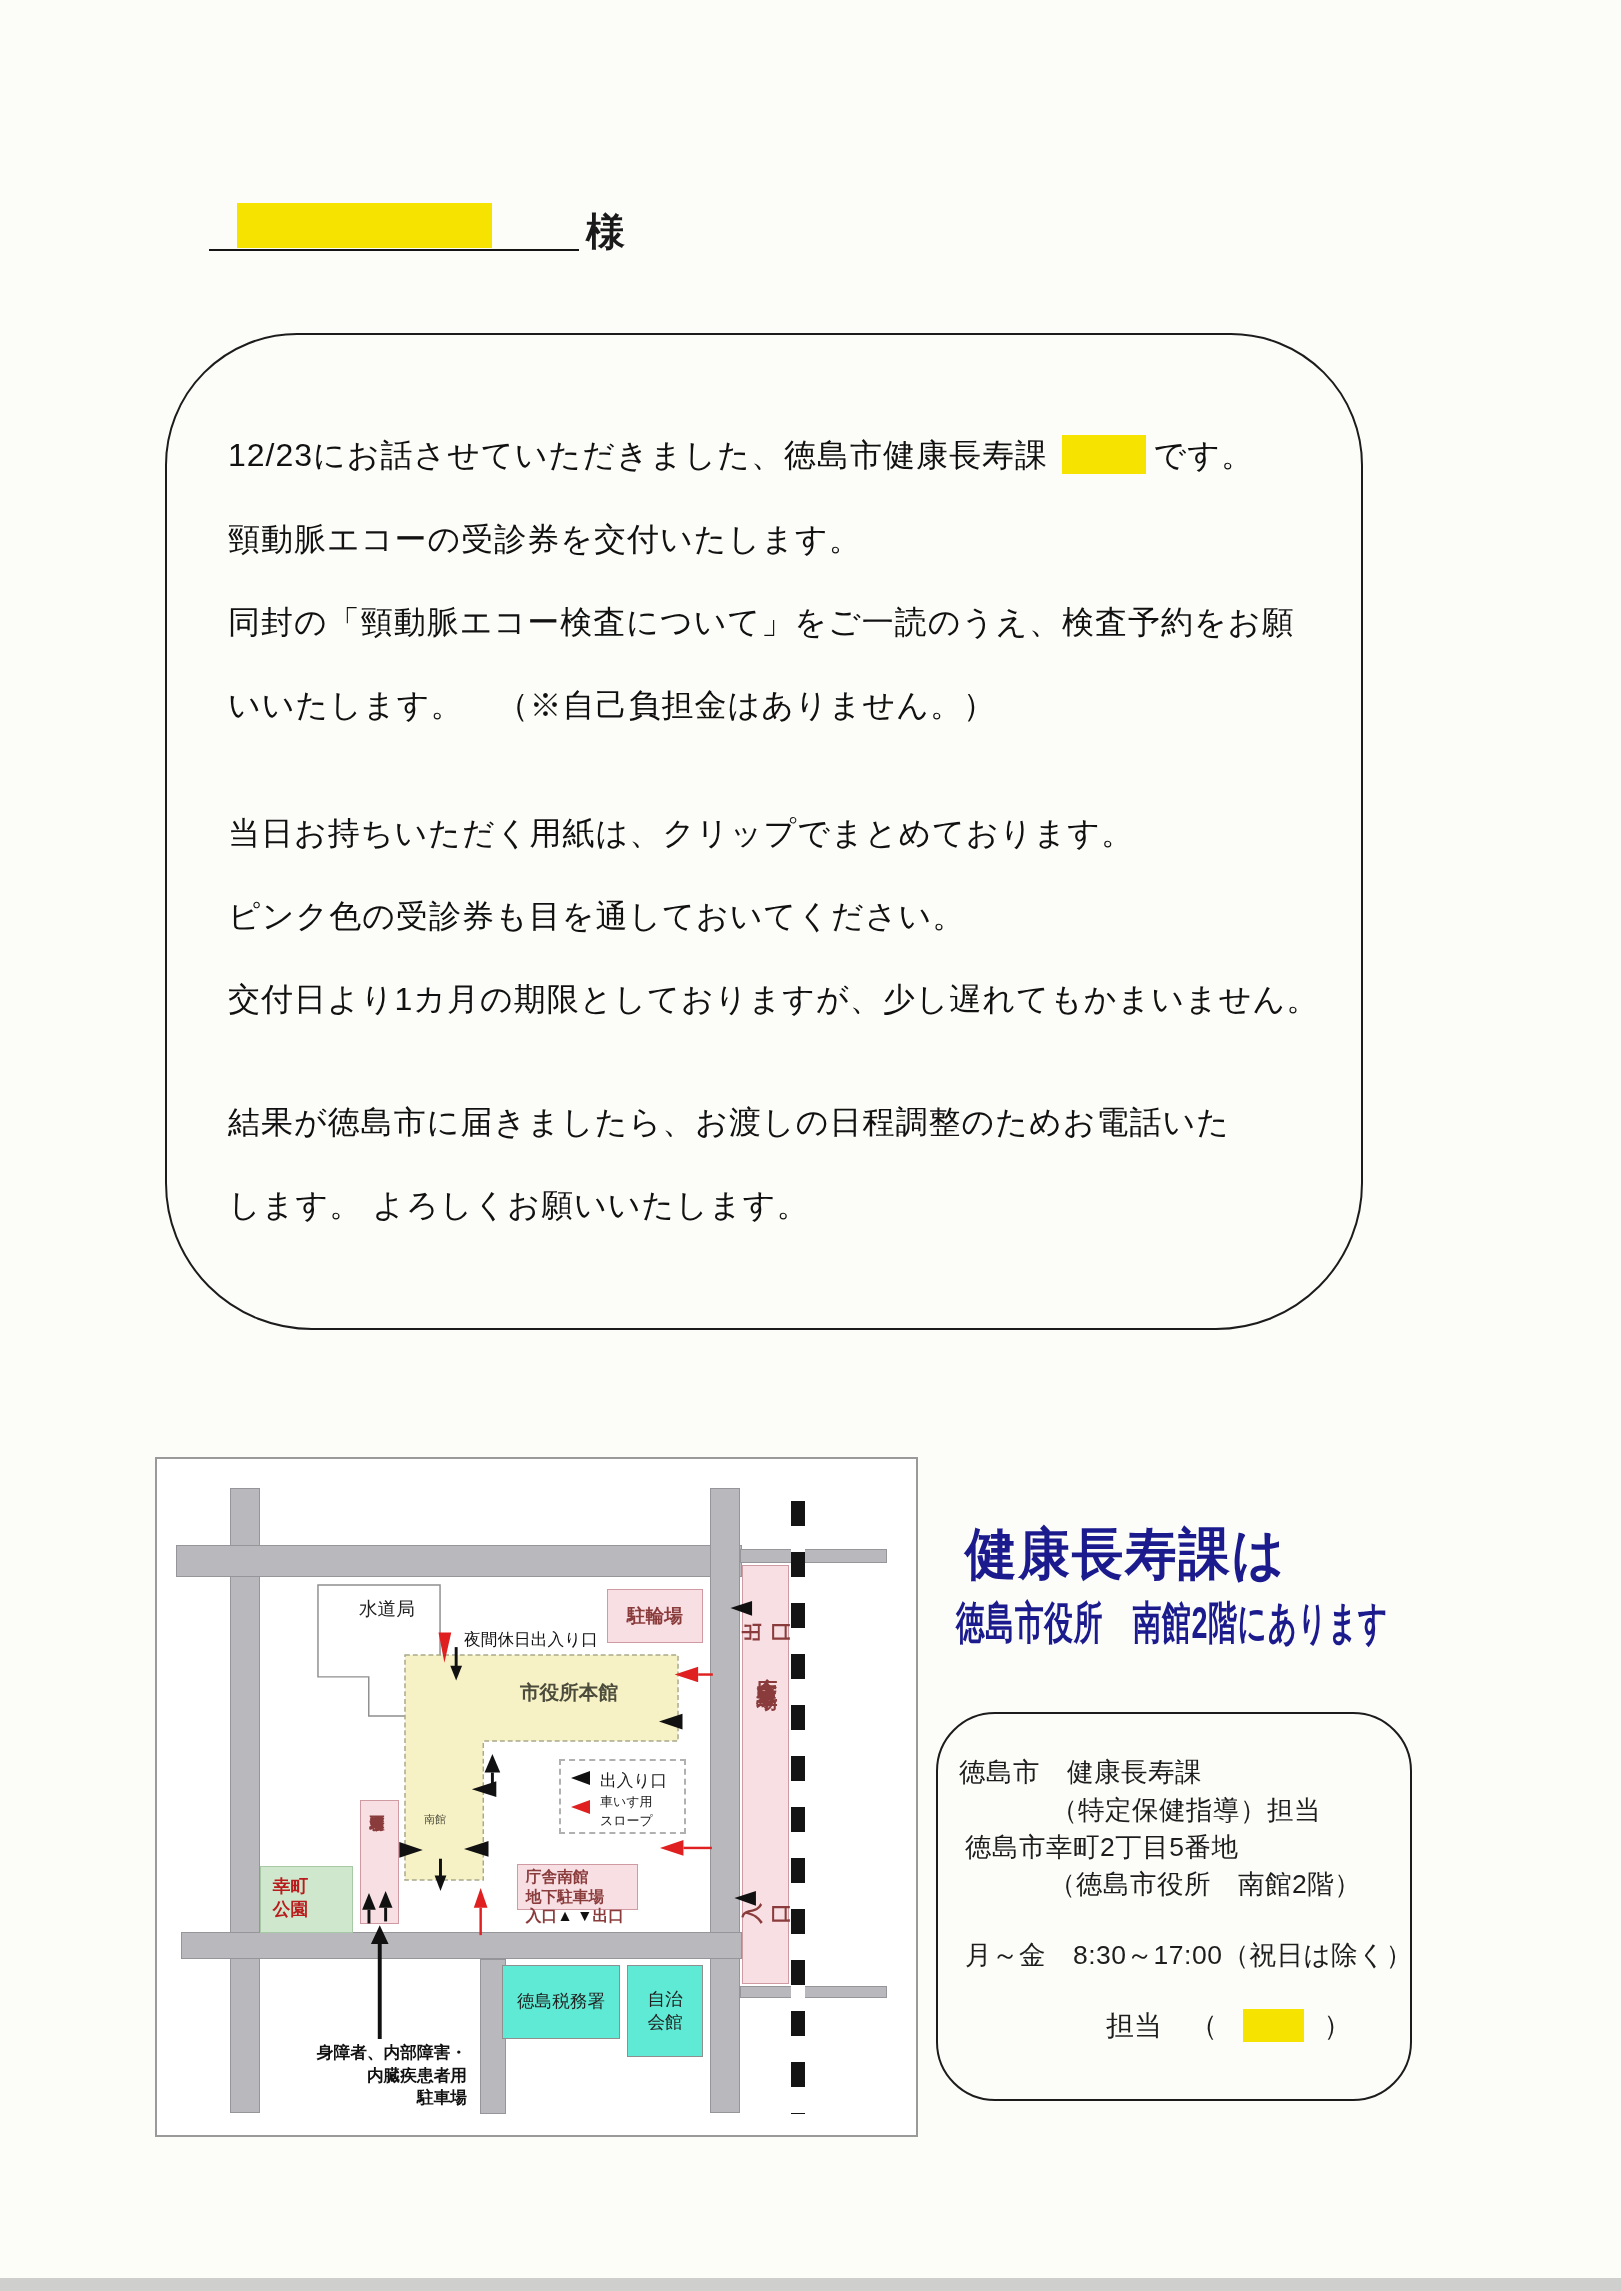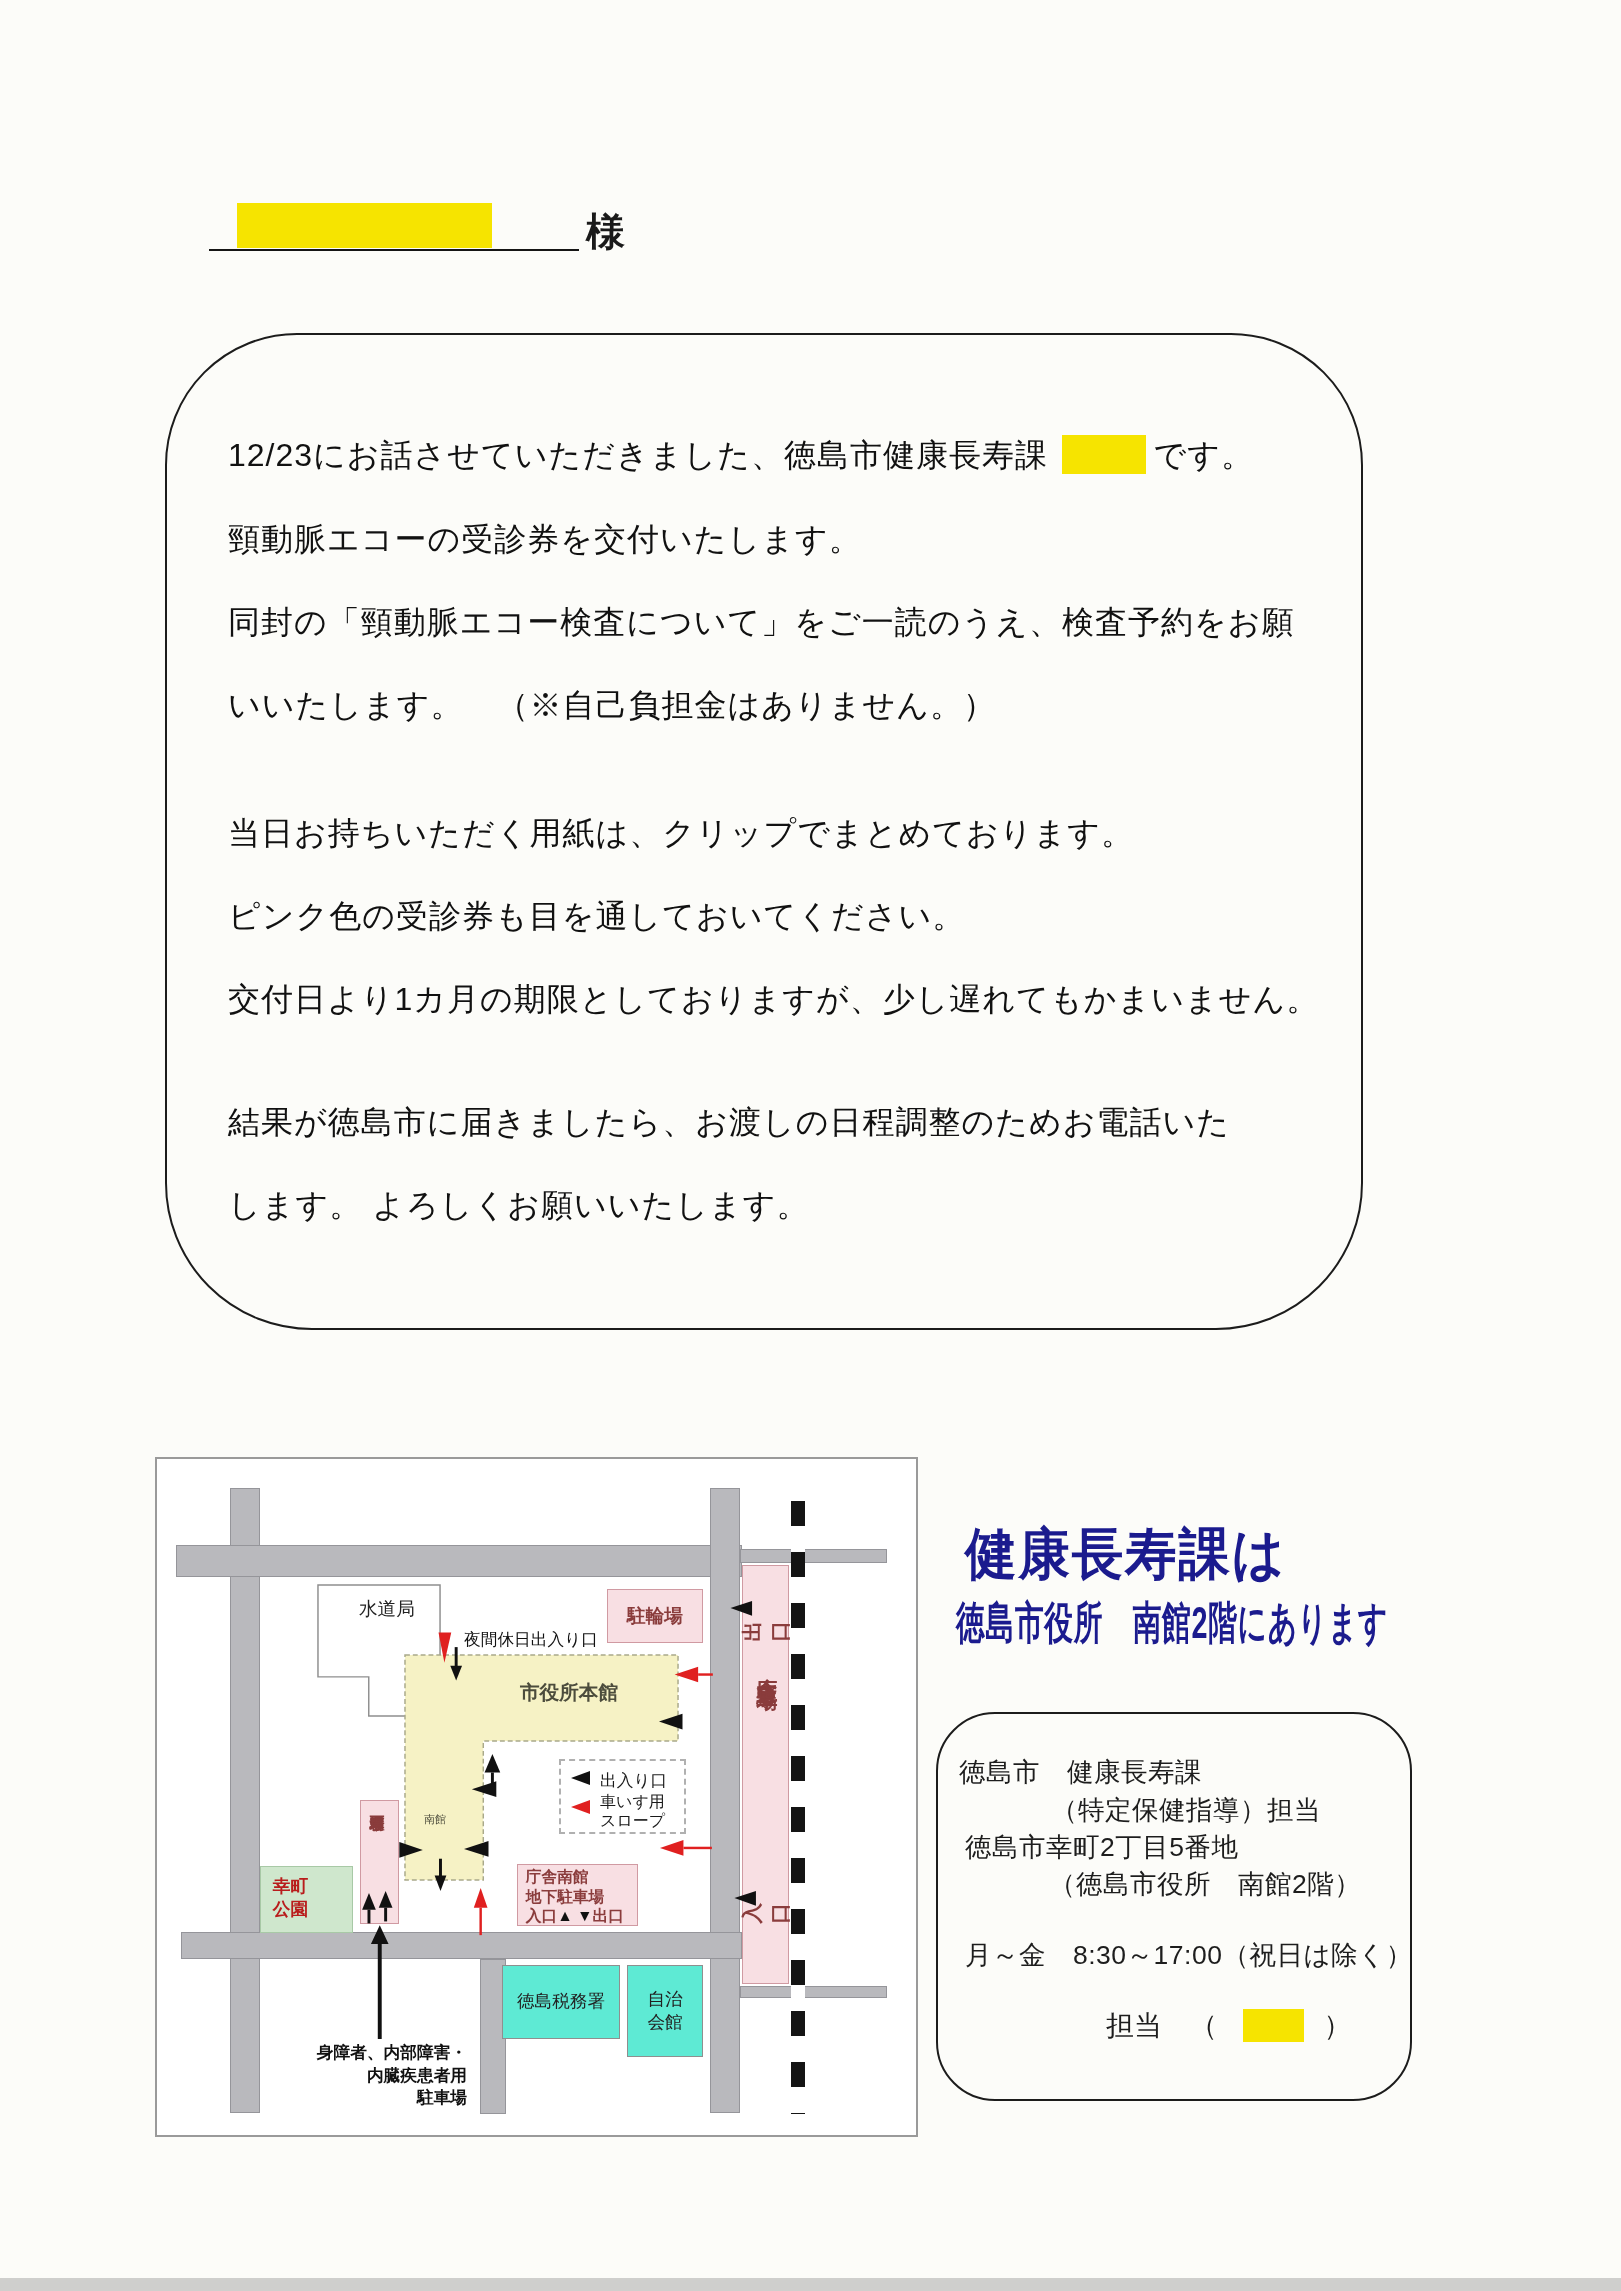--- a/index.html
+++ b/index.html
@@ -92,37 +92,37 @@
     </svg>
     <div class="bldg-label" style="left:363px;top:220px;font-size:19.6px;color:#4c4c3c;font-weight:bold;">市役所本館</div>
     <div class="bldg-label" style="left:267px;top:353px;font-size:11px;color:#4c4c3c;font-weight:normal;">南館</div>
 
     <div class="small-note" style="left:307px;top:169px;">夜間休日出入り口</div>
 
     <div class="legend-box">
       <div style="position:absolute;left:9.8px;top:9.8px;"><span class="tri-left"></span></div>
       <div style="position:absolute;left:39px;top:7.8px;font-size:16.7px;">出入り口</div>
       <div style="position:absolute;left:9.8px;top:39px;"><span class="tri-left red"></span></div>
-      <div style="position:absolute;left:39px;top:32px;font-size:16px;line-height:18.6px;">
+      <div style="position:absolute;left:39px;top:32px;font-size:13px;line-height:18.6px;">
         <div>車いす用</div>
         <div>スロープ</div>
       </div>
     </div>
 
     <div class="pink-box" style="left:203px;top:341px;width:39px;height:124px;"></div>
     <div class="bldg-label v-text" style="left:210px;top:345px;font-size:14.7px;color:#8a3c3c;font-weight:bold;letter-spacing:0;">庁舎西駐車場</div>
 
     <div class="park-box" style="left:103px;top:407px;width:93px;height:67px;">
       <div style="position:absolute;left:11.8px;top:7.8px;font-size:17.6px;font-weight:bold;line-height:23.5px;">
         <div>幸町</div>
         <div>公園</div>
       </div>
     </div>
 
-    <div class="pink-box" style="left:360px;top:405px;width:121px;height:62px;font-size:15.7px;font-weight:bold;line-height:19.6px;padding:2px 0 0 7.8px;">
+    <div class="pink-box" style="left:360px;top:405px;width:121px;height:46px;font-size:15.7px;font-weight:bold;line-height:19.6px;padding:2px 0 0 7.8px;">
       <div>庁舎南館</div>
       <div>地下駐車場</div>
       <div><span>入口</span><span style="color:#111;">▲</span><span> </span><span style="color:#111;">▼</span><span>出口</span></div>
     </div>
 
     <div class="white-box" style="left:345px;top:506px;width:118px;height:74px;font-size:17.6px;text-align:center;line-height:71px;">徳島税務署</div>
 
     <div class="white-box" style="left:470px;top:506px;width:76px;height:92px;font-size:17.6px;text-align:center;padding-top:21.6px;line-height:23.5px;">
       <div>自治</div>
       <div>会館</div>

